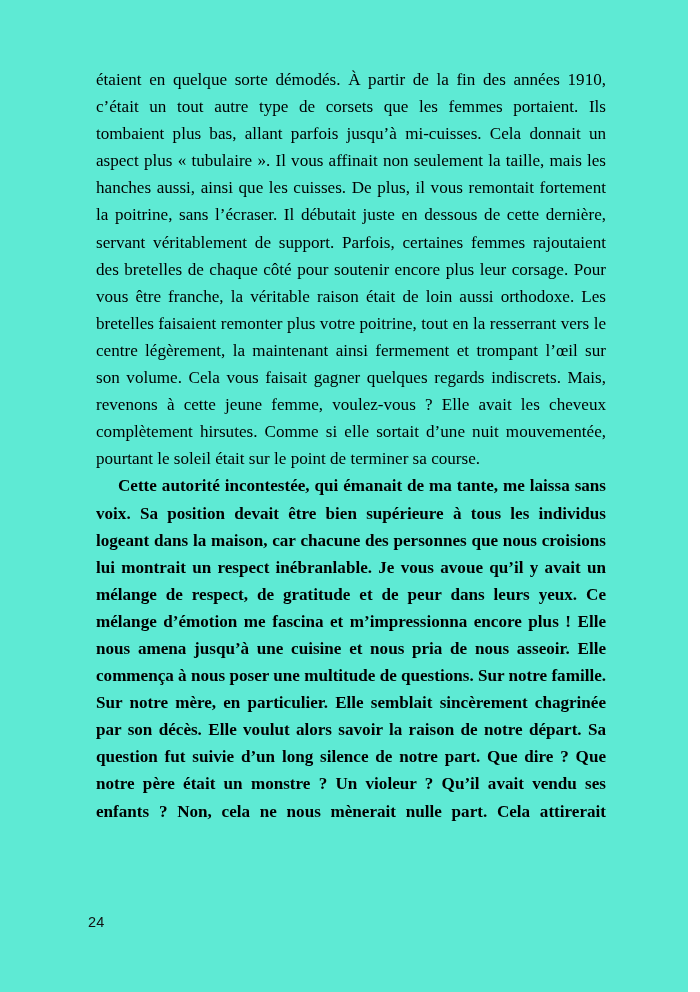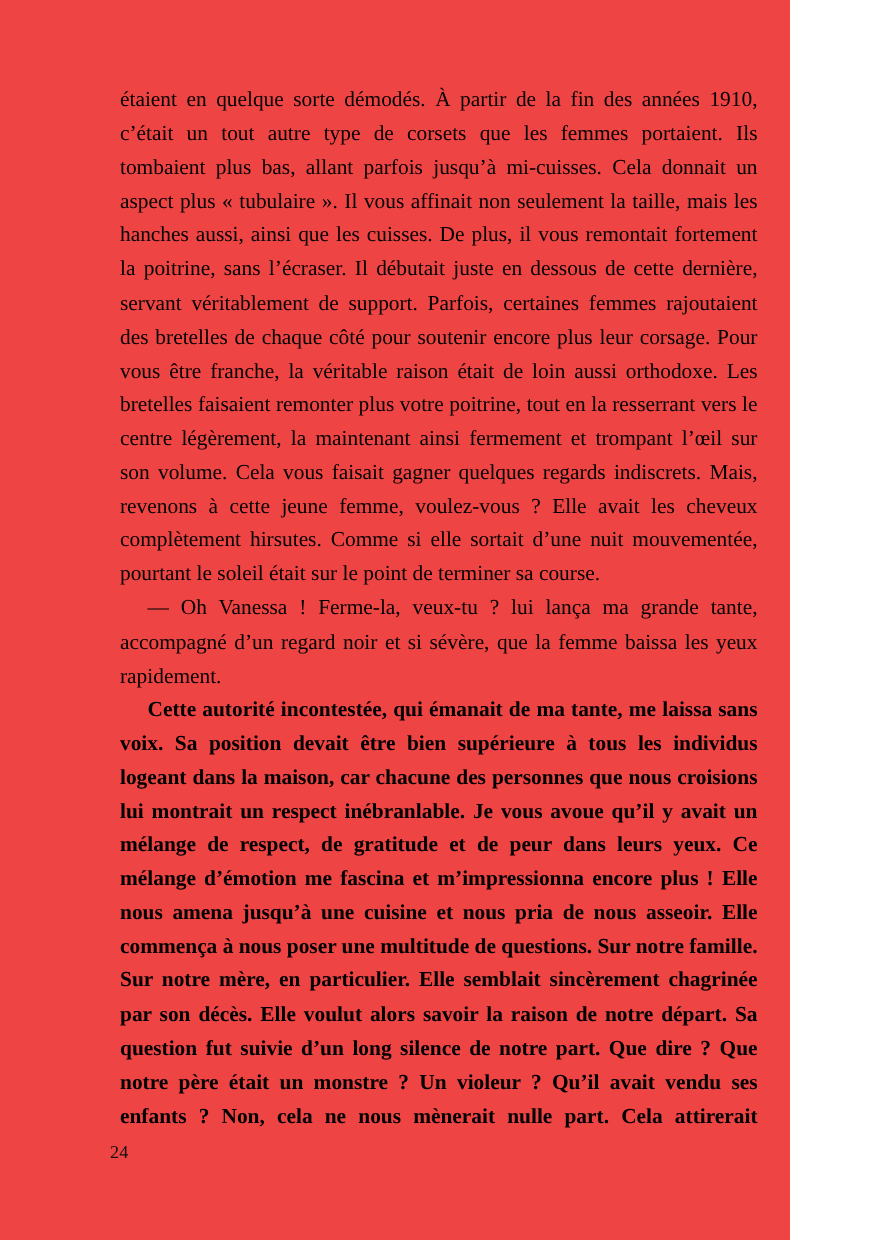--- a/index.html
+++ b/index.html
@@ -11,24 +11,24 @@
     width: 700px;
     height: 992px;
     background: #ffffff;
     font-family: "Liberation Serif", "DejaVu Serif", serif;
     color: #000000;
     -webkit-font-smoothing: antialiased;
   }
 
   .page {
     position: relative;
-    width: 632px;
+    width: 688px;
     height: 992px;
     box-sizing: border-box;
-    background: #ef4444;
+    background: #5eead4;
     overflow: hidden;
     padding-left: 42px;
   }
 
   .text-block {
     position: absolute;
     left: 96px;
     top: 66px;
     width: 510px;
     text-align: justify;
@@ -53,33 +53,32 @@
   
   .para.justify-last {
     text-align-last: justify;
     font-weight: bold;
   }
 
   .page-number {
     position: absolute;
     left: 88px;
     top: 913px;
-    font-family: Liberation Serif, serif;
+    font-family: Liberation Sans, sans-serif;
     font-size: 14.5px;
     line-height: 18px;
     color: #111111;
     letter-spacing: 0.2px;
   }
 </style>
 </head>
 <body>
 
 <div class="page">
 
   <div class="text-block">
     <p class="para">étaient en quelque sorte démodés. À partir de la fin des années 1910, c’était un tout autre type de corsets que les femmes portaient. Ils tombaient plus bas, allant parfois jusqu’à mi-cuisses. Cela donnait un aspect plus « tubulaire ». Il vous affinait non seulement la taille, mais les hanches aussi, ainsi que les cuisses. De plus, il vous remontait fortement la poitrine, sans l’écraser. Il débutait juste en dessous de cette dernière, servant véritablement de support. Parfois, certaines femmes rajoutaient des bretelles de chaque côté pour soutenir encore plus leur corsage. Pour vous être franche, la véritable raison était de loin aussi orthodoxe. Les bretelles faisaient remonter plus votre poitrine, tout en la resserrant vers le centre légèrement, la maintenant ainsi fermement et trompant l’œil sur son volume. Cela vous faisait gagner quelques regards indiscrets. Mais, revenons à cette jeune femme, voulez-vous ? Elle avait les cheveux complètement hirsutes. Comme si elle sortait d’une nuit mouvementée, pourtant le soleil était sur le point de terminer sa course.</p>
-    <p class="para indent">— Oh Vanessa ! Ferme-la, veux-tu ? lui lança ma grande tante, accompagné d’un regard noir et si sévère, que la femme baissa les yeux rapidement.</p>
     <p class="para indent justify-last">Cette autorité incontestée, qui émanait de ma tante, me laissa sans voix. Sa position devait être bien supérieure à tous les individus logeant dans la maison, car chacune des personnes que nous croisions lui montrait un respect inébranlable. Je vous avoue qu’il y avait un mélange de respect, de gratitude et de peur dans leurs yeux. Ce mélange d’émotion me fascina et m’impressionna encore plus ! Elle nous amena jusqu’à une cuisine et nous pria de nous asseoir. Elle commença à nous poser une multitude de questions. Sur notre famille. Sur notre mère, en particulier. Elle semblait sincèrement chagrinée par son décès. Elle voulut alors savoir la raison de notre départ. Sa question fut suivie d’un long silence de notre part. Que dire ? Que notre père était un monstre ? Un violeur ? Qu’il avait vendu ses enfants ? Non, cela ne nous mènerait nulle part. Cela attirerait</p>
   </div>
 
   <div class="page-number">24</div>
 
 </div>
 
 </body></html>

